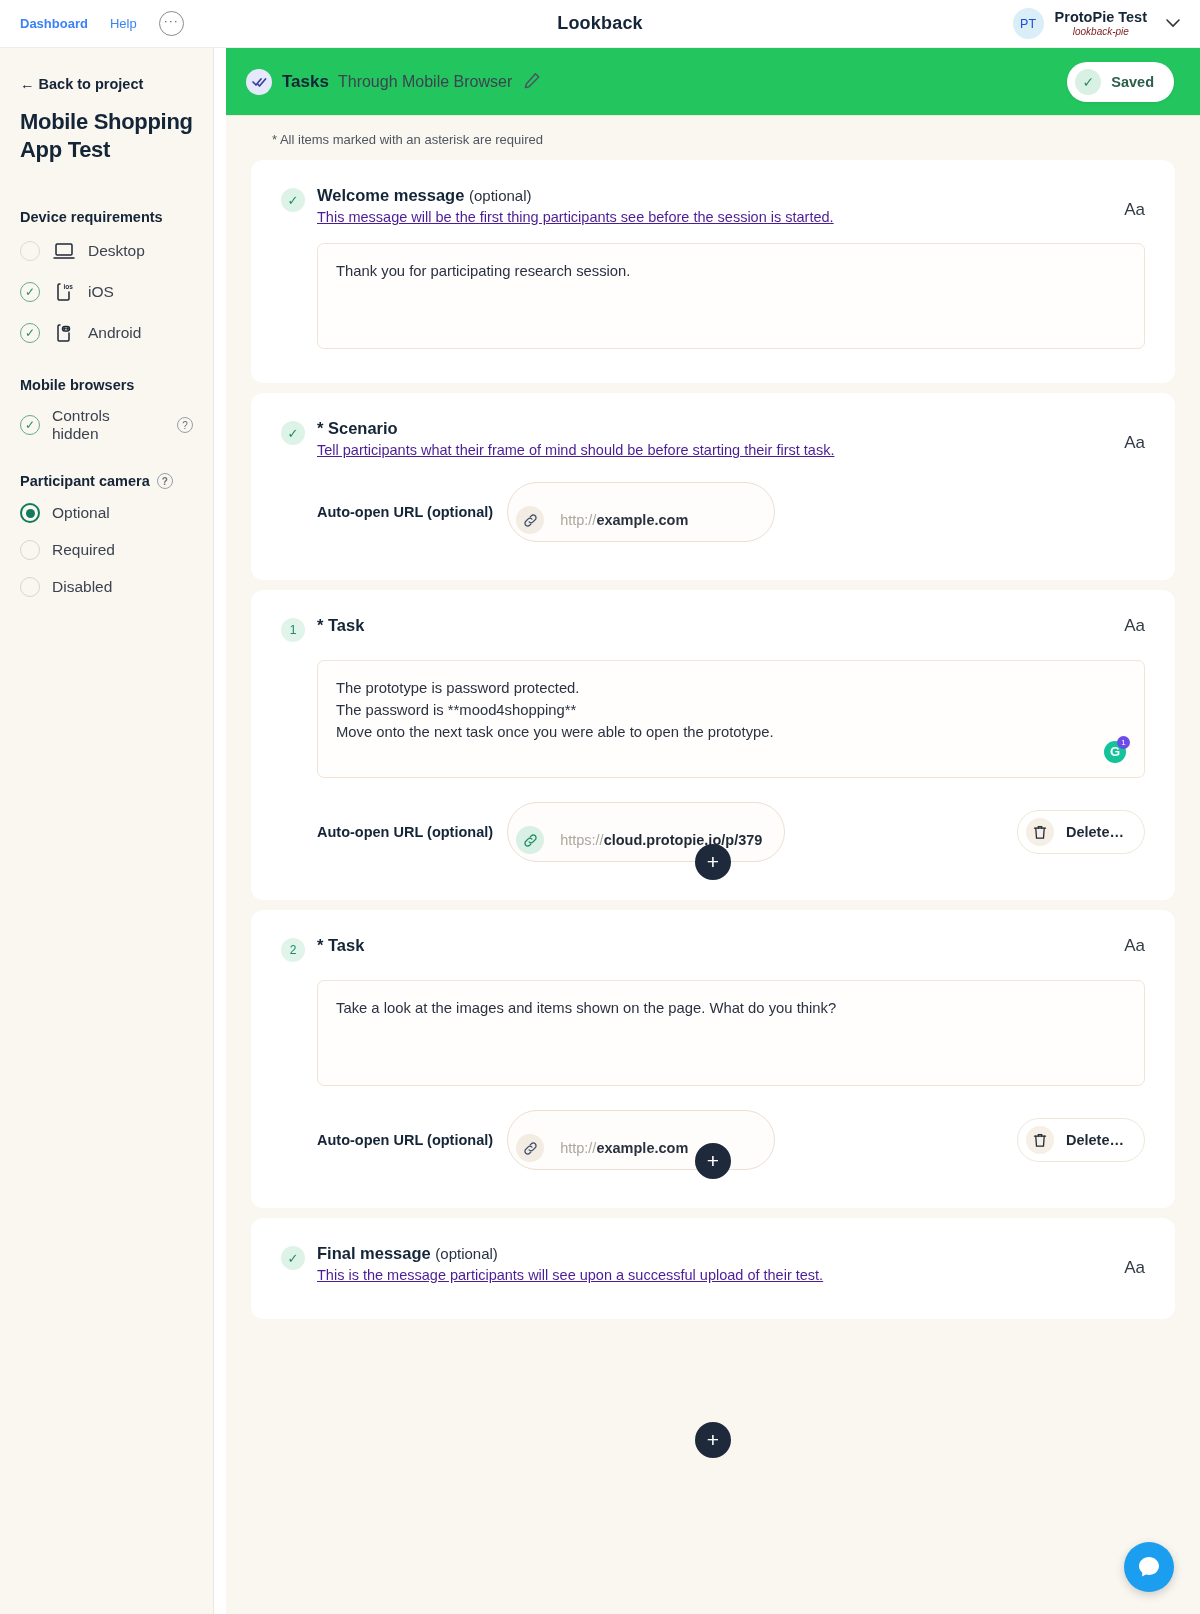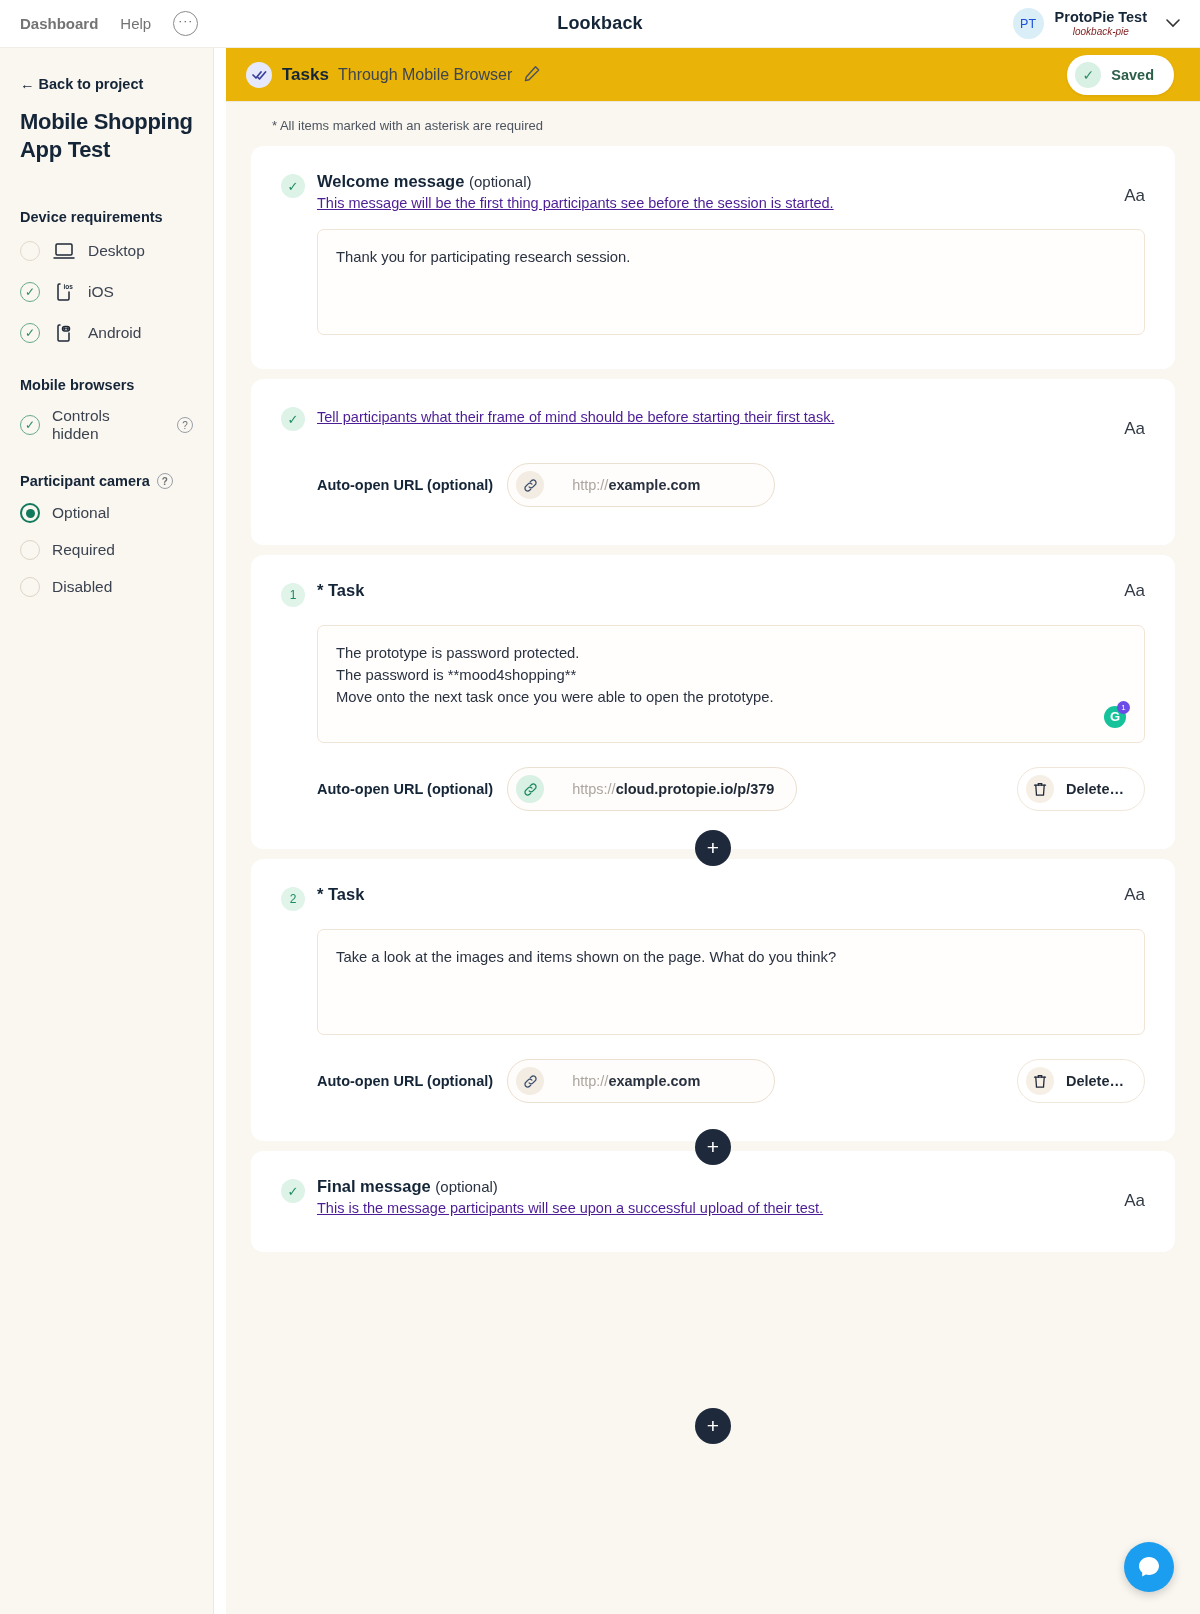--- a/index.html
+++ b/index.html
@@ -15,21 +15,21 @@
   
   .topbar {
     height: 48px; width: 1200px;
     background: #ffffff;
     display: flex; align-items: center;
     padding: 0 20px;
     position: relative;
     border-bottom: 1px solid #f1ece6;
   }
   .topbar-left { display: flex; align-items: center; gap: 22px; }
-  .nav-link { font-size: 15px; color: #737373; text-decoration: none; }
+  .nav-link { font-size: 13px; color: #3b82f6; text-decoration: none; }
   .nav-link.bold { font-weight: bold; }
   .dots-btn {
     width: 25px; height: 25px; border-radius: 50%;
     border: 1.3px solid #8b8b8b; display: flex;
     align-items: center; justify-content: center;
     font-size: 12px; color: #555; letter-spacing: 1px;
     line-height: 0; padding-bottom: 5px;
   }
   .brand {
     position: absolute; left: 0; right: 0; top: 0; bottom: 0;
@@ -86,22 +86,22 @@
   .help-q {
     width: 16px; height: 16px; border-radius: 50%;
     border: 1.2px solid #9aa0a8; color: #6b7178;
     font-size: 10px; display: inline-flex; align-items: center;
     justify-content: center; margin-left: 7px; flex: 0 0 auto;
   }
 
   
   .main { position: absolute; left: 226px; top: 48px; width: 974px; height: 1566px; background: #faf6f0; }
   .main-header {
-    height: 54px; display: flex; align-items: center;
-    padding: 0 26px 0 20px; background: #eab308;
+    height: 68px; display: flex; align-items: center;
+    padding: 0 26px 0 20px; background: #22c55e;
     border-bottom: 1px solid #efe8de;
   }
   .tasks-badge {
     width: 26px; height: 26px; border-radius: 50%;
     background: #e6e9fb; color: #38409b;
     display: flex; align-items: center; justify-content: center;
     font-size: 13px; margin-right: 10px; flex: 0 0 auto;
   }
   .tasks-title { font-size: 17px; font-weight: bold; margin-right: 9px; }
   .tasks-sub { font-size: 16px; color: #3c4450; }
@@ -146,23 +146,23 @@
     border: 1px solid #efe4d6; border-radius: 7px;
     background: #fffefd; min-height: 106px;
     padding: 16px 18px; font-size: 14.8px; color: #2a3240;
     line-height: 1.5; position: relative;
   }
   .textarea p { margin: 0 0 0 0; }
 
   .url-row { display: flex; align-items: center; margin-top: 24px; margin-left: 36px; }
   .url-label { font-size: 14.5px; font-weight: bold; margin-right: 14px; }
   .url-pill {
-    display: flex; align-items: center; gap: 28px;
+    display: flex; align-items: center; gap: 16px;
     border: 1px solid #eadfd0; border-radius: 30px;
-    background: #fffdfb; padding: 7px 22px 7px 8px;
+    background: #fffdfb; padding: 23px 22px 7px 8px;
     min-width: 268px;
   }
   .link-ic {
     width: 28px; height: 28px; border-radius: 50%;
     background: #f3ece2; display: flex; align-items: center;
     justify-content: center; font-size: 13px; color: #3c4f6e; flex: 0 0 auto;
   }
   .link-ic.filled { background: #d9f0e4; color: #1d8a63; }
   .url-text { font-size: 14.5px; }
   .url-text .scheme { color: #aaa69f; }
@@ -345,20 +345,21 @@
         </div>
         <div class="textarea">
           <p>Thank you for participating research session.</p>
         </div>
       </div>
 
       <div class="card" style="padding-bottom:38px;">
         <div class="card-head">
           <div class="bullet">✓</div>
           <div class="head-text">
+            <div class="head-title">* Scenario</div>
             <div class="head-desc">Tell participants what their frame of mind should be before starting their first task.</div>
           </div>
           <div class="aa">Aa</div>
         </div>
         <div class="url-row">
           <div class="url-label">Auto-open URL (optional)</div>
           <div class="url-pill">
             <div class="link-ic">
               <svg width="15" height="15" viewBox="0 0 16 16" fill="none" stroke="#3c4f6e" stroke-width="1.4" stroke-linecap="round">
                 <path d="M6.5 9.5a3 3 0 004.2 0l2-2a3 3 0 10-4.2-4.2l-.7.7"></path>

